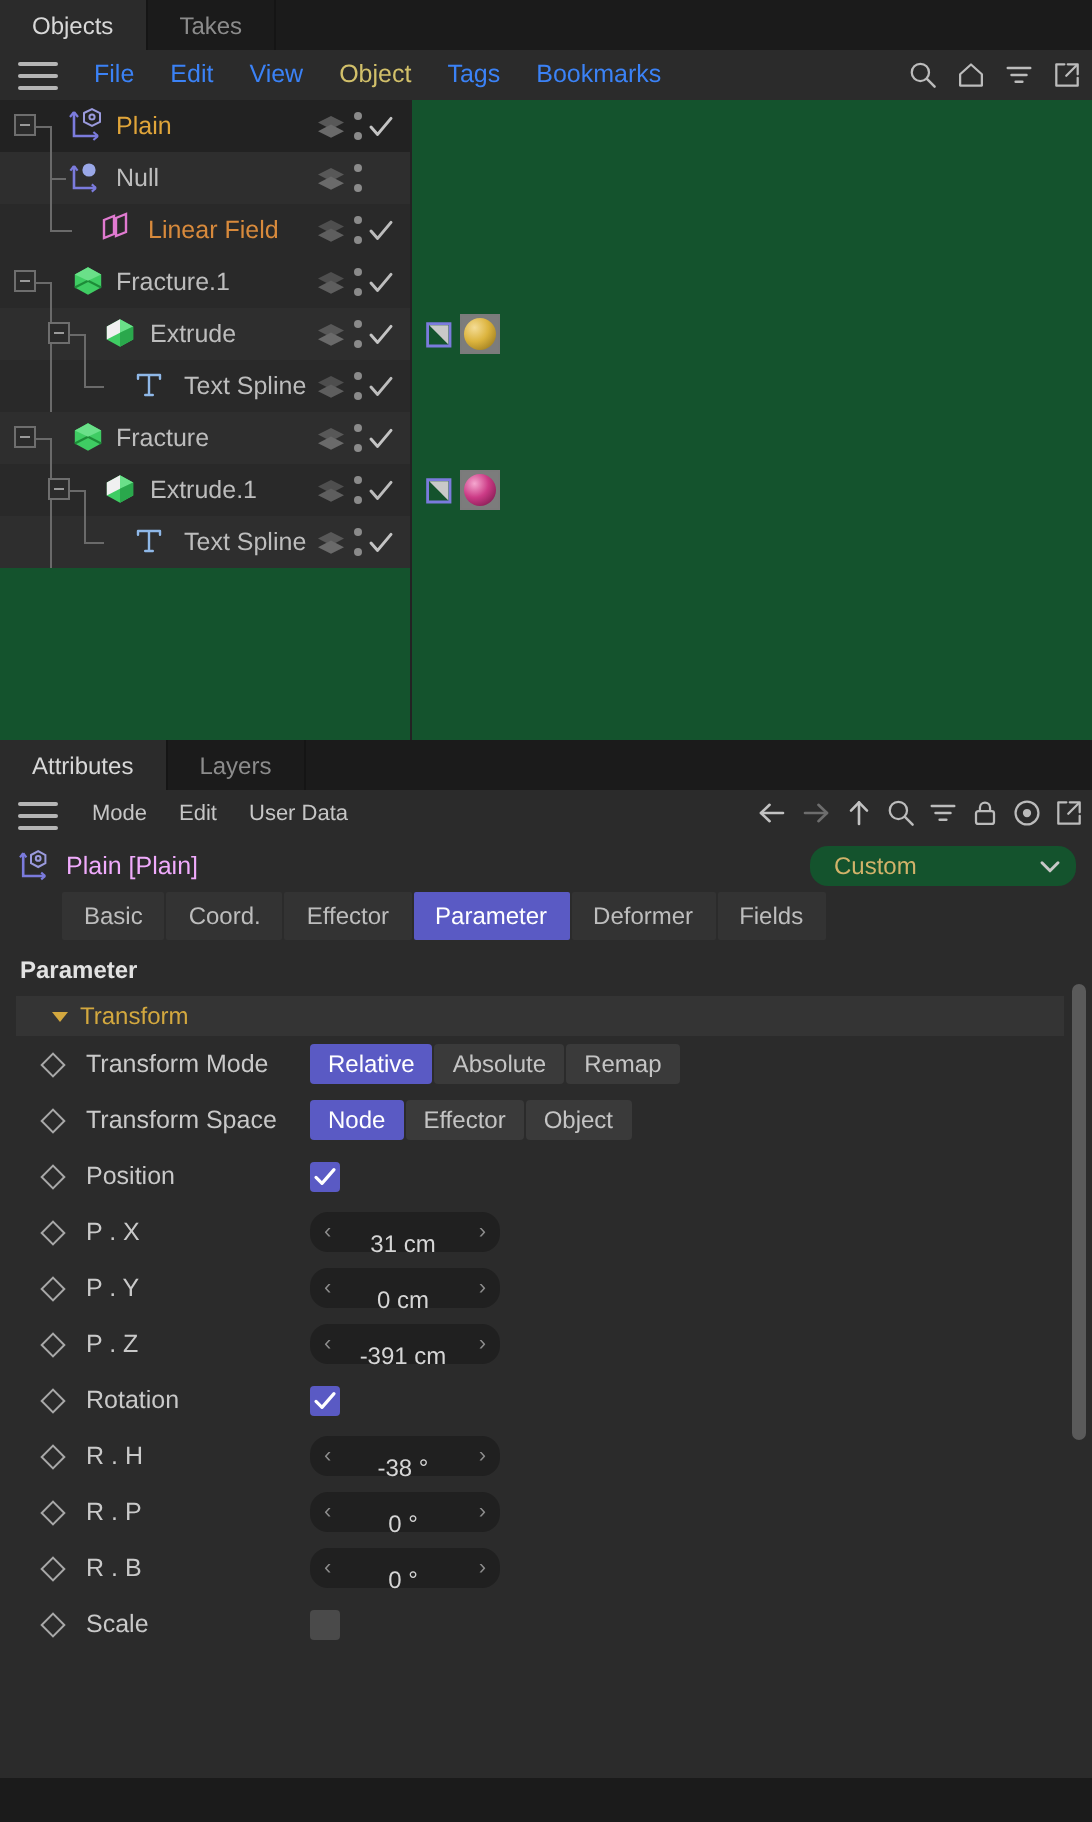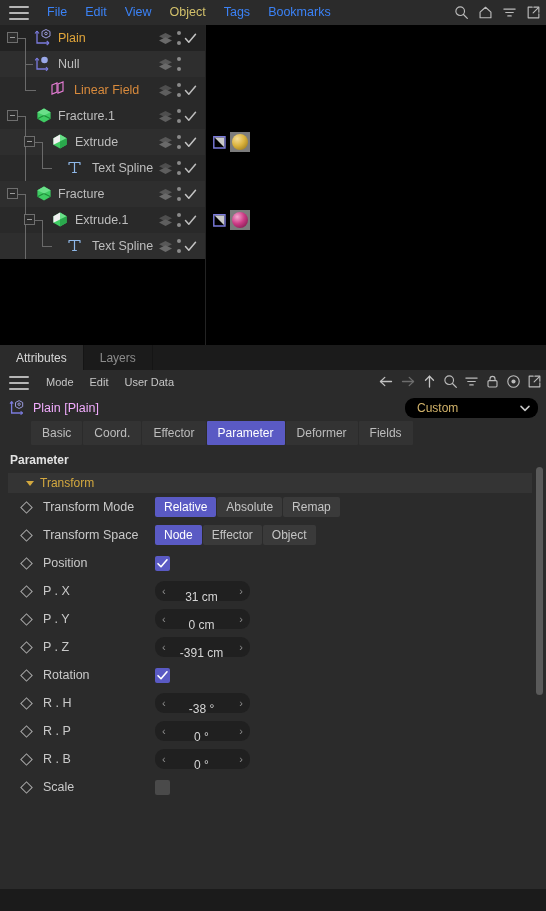--- a/index.html
+++ b/index.html
@@ -27,21 +27,21 @@
   .menubar { height:25px; display:flex; align-items:center; background:#2b2b2b; flex:0 0 auto; padding-left:9px; }
   .menubar .hamburger { width:20px; height:14px; display:flex; flex-direction:column; justify-content:space-between; margin-right:9px; }
   .menubar .hamburger i { display:block; height:2px; background:#b6b6b6; border-radius:1px; }
   .menubar .mi { padding:0 9px; font-size:12.5px; color:#3b82f6; line-height:25px; }
   .menubar .mi.hl { color:#d2c06a; }
   .menubar .spacer { flex:1 1 auto; }
   .menubar .icons { display:flex; align-items:center; gap:9px; padding-right:5px; }
   .menubar .icons svg { display:block; }
 
   
-  .objmgr { position:relative; background:#000000; flex:0 0 auto; height:320px; overflow:hidden;text-align:center; }
+  .objmgr { position:relative; background:#14532d; flex:0 0 auto; height:320px; overflow:hidden;text-align:center; }
   .objmgr .col-divider { position:absolute; top:0; bottom:0; left:205px; width:1px; background:#232323; z-index:3; }
   .objmgr .rows { position:relative; z-index:2; }
   .orow { position:relative; height:26px; display:flex; align-items:center; }
   .orow .rowbg { position:absolute; left:0; top:0; width:205px; height:26px; }
   .orow.odd  .rowbg { background:#2e2e2e; }
   .orow.even .rowbg { background:#292929; }
   .orow.sel  .rowbg { background:#222222; }
   .orow .inner { position:relative; z-index:2; display:flex; align-items:center; width:100%; height:26px; }
 
   .tree-gfx { position:relative; flex:0 0 auto; height:26px; }
@@ -79,21 +79,21 @@
   .attrbar .hamburger i { display:block; height:2px; background:#b6b6b6; border-radius:1px; }
   .attrbar .mi { padding:0 8px; font-size:11px; color:#c6c6c6; line-height:25px; }
   .attrbar .spacer { flex:1 1 auto; }
   .attrbar .icons { display:flex; align-items:center; gap:6px; padding-right:4px; }
 
   .objline { height:26px; display:flex; align-items:center; padding-left:9px; flex:0 0 auto; position:relative; }
   .objline .axisicon { width:18px; height:18px; position:relative; margin-right:6px; }
   .objline .txt { font-size:12.5px; color:#f0abfc; }
   .presetwrap { position:absolute; right:8px; top:3px; }
   .preset {
-    width:133px; height:20px; background:#000000; border-radius:9px;
+    width:133px; height:20px; background:#14532d; border-radius:9px;
     display:flex; align-items:center; padding:0 6px 0 12px; font-size:12px; color:#d2b36a;
   }
   .preset .lbl { flex:1 1 auto; }
   .preset .chev { width:14px; height:14px; flex:0 0 auto; }
 
   .attabs { height:24px; display:flex; align-items:stretch; padding:0 6px; flex:0 0 auto; gap:1px;margin-left:25px; }
   .attabs .at {
     display:flex; align-items:center; justify-content:center; padding:0 11px;
     font-size:12px; color:#bdbdbd; background:#333333; border-radius:1px;
   }
@@ -137,20 +137,28 @@
 
   .vscroll { position:absolute; right:3px; top:22px; width:7px; height:228px; background:#5a5a5a; border-radius:4px; }
 
   .bottomfill { height:22px; background:#1b1b1b; flex:0 0 auto; }
 </style>
 </head>
 <body>
 
 <div class="app">
 
+  <div class="tabstrip">
+    <div class="tab active">
+        <span>Objects</span>
+      </div>
+    <div class="tab">
+        <span>Takes</span>
+      </div>
+  </div>
 
   <div class="menubar">
     <div class="hamburger">
         <i></i>
         <i></i>
         <i></i>
       </div>
     <div class="mi">File</div>
     <div class="mi">Edit</div>
     <div class="mi">View</div>

